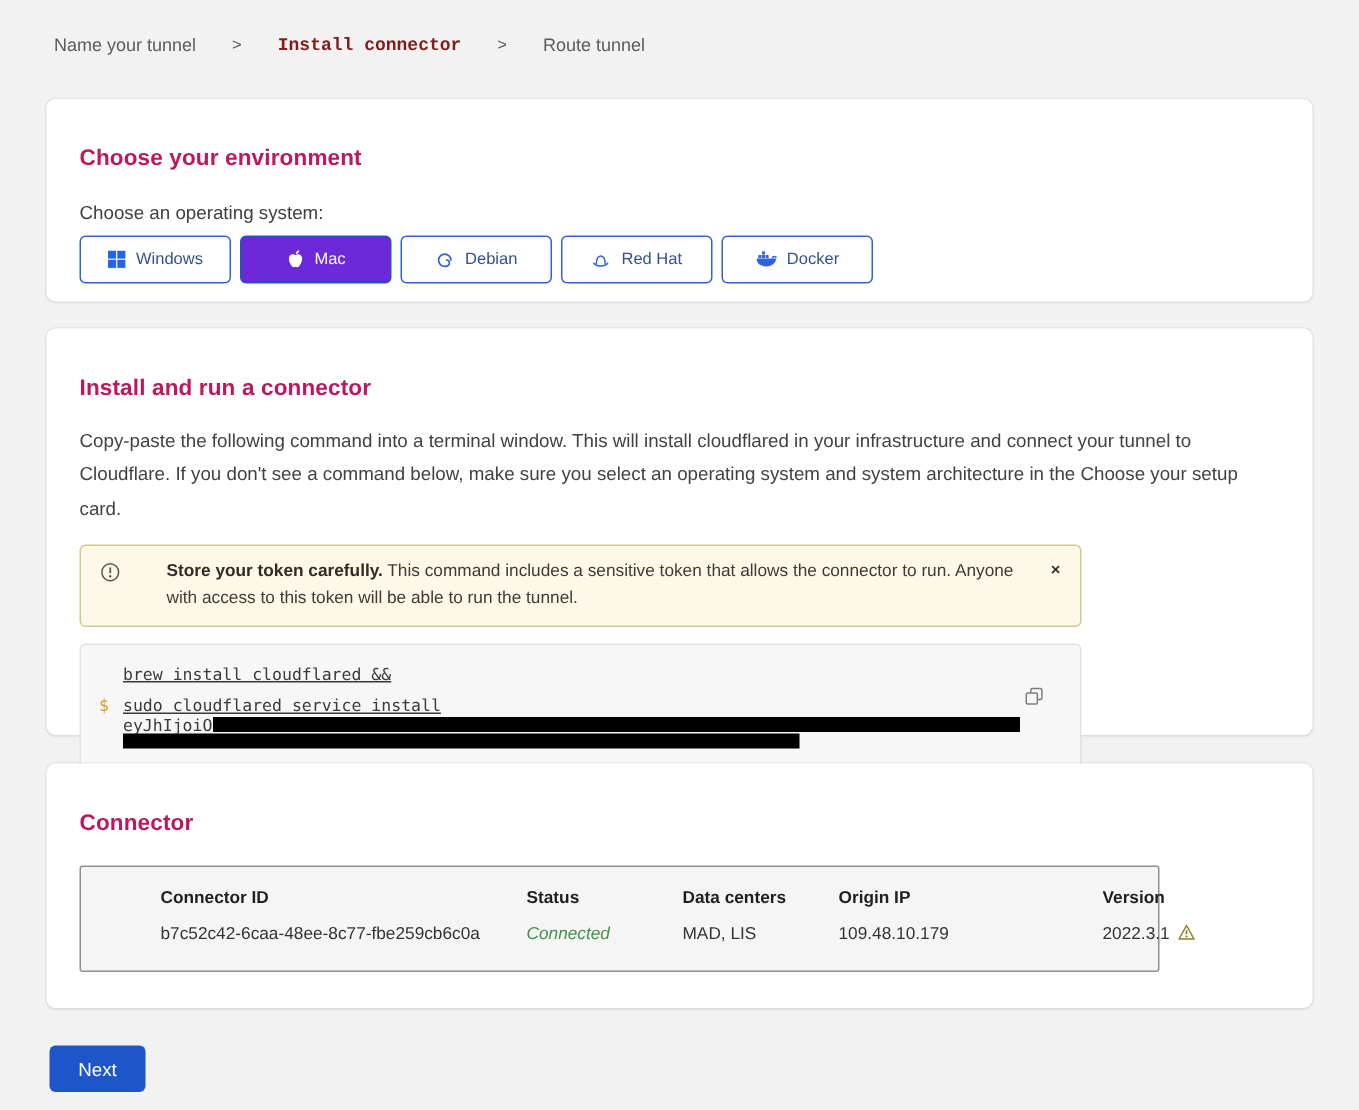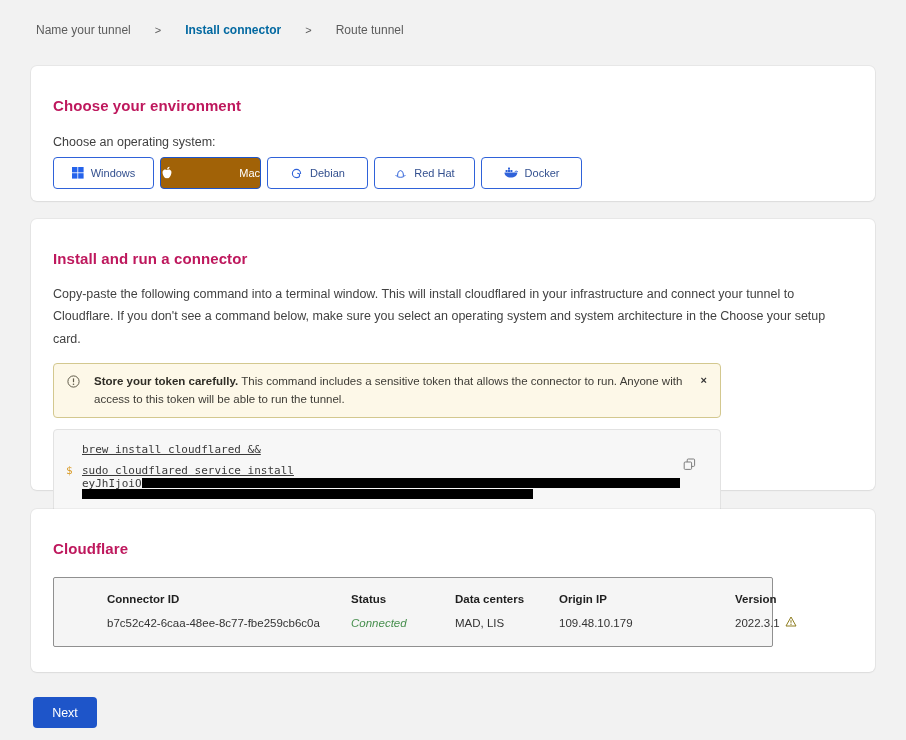--- a/index.html
+++ b/index.html
@@ -7,44 +7,44 @@
   body {
     background:#f2f2f2;
     font-family:"Liberation Sans", sans-serif;
     color:#333;
     position:relative;
     overflow:hidden;
   }
   
   .breadcrumb { position:absolute; left:36px; top:23px; display:flex; align-items:center; gap:24px; font-size:12px; color:#5c5c5c; }
   .crumb { cursor:pointer; }
-  .crumb.active { color:#0369a1; font-weight:bold; }
+  .crumb.active { color:#7f1d1d; font-weight:bold;font-family:Liberation Mono, monospace; }
   .crumb-sep { color:#5c5c5c; font-size:11px; }
 
   
   .card { position:absolute; left:31px; width:844px; background:#fff; border-radius:6px;
           box-shadow:0 0 0 1px rgba(0,0,0,0.045), 0 1px 2px rgba(0,0,0,0.05); }
   .card-inner { padding:0 22px; }
   .card h2 { font-size:15px; color:#be185d; padding-top:31px; letter-spacing:.1px; }
 
   
   #card-env { top:66px; height:135px; }
   .os-label { margin-top:21px; font-size:12.5px; color:#404040; }
   .os-row { display:flex; gap:6px; margin-top:8px; }
   .os-btn { width:101px; height:32px; border:1px solid #2f62d9; border-radius:4px; background:#fff;
             color:#33508f; font-size:11px; display:flex; align-items:center; justify-content:center; gap:7px;
             cursor:pointer; font-family:"Liberation Sans",sans-serif; }
   .os-btn .ic { display:flex; align-items:center; }
-  .os-btn.selected { background:#a16207; border-color:#1e55c9; color:#fff;justify-content:space-between; }
+  .os-btn.selected { background:#6d28d9; border-color:#1e55c9; color:#fff; }
 
   
   #card-install { top:219px; height:271px; }
   .install-desc { margin-top:16px; font-size:12.5px; line-height:1.78; color:#424242; width:800px; }
   .warn-banner { position:relative; margin-top:13px; width:668px; background:#fdf8e8; border:1px solid #d3c88f;
-                 border-radius:4px; padding:8px 34px 8px 40px; font-size:11.5px; line-height:1.6; color:#3d3b35; }
+                 border-radius:4px; padding:8px 34px 8px 57px; font-size:11.5px; line-height:1.6; color:#3d3b35; }
   .warn-banner .alert-ic { position:absolute; left:13px; top:11px; }
   .warn-title { font-weight:bold; color:#2f2d26; }
   .warn-close { position:absolute; right:13px; top:11px; font-size:11px; color:#333; cursor:pointer; line-height:1; font-weight:bold; }
   .code-block { position:relative; margin-top:11px; width:668px; background:#f7f7f7; border:1px solid #e2e2e2;
                 border-radius:4px; padding:13px 40px 13px 28px; font-family:"DejaVu Sans Mono","Liberation Mono",monospace;
                 font-size:11px; color:#3a3a3a; }
   .code-line { line-height:13px; white-space:pre;text-decoration:underline; }
   .code-gap { height:8px; }
   .code-prompt { position:absolute; left:12px; color:#d99c2b; }
   .token-line { display:flex; align-items:center; line-height:11px; margin-top:1px; }
@@ -167,21 +167,21 @@
             <rect x="4.2" y="1" width="7.4" height="7.4" rx="1" fill="none" stroke="#7d7d7d" stroke-width="1"></rect>
             <rect x="1.2" y="4" width="7.4" height="7.4" rx="1" fill="#f7f7f7" stroke="#7d7d7d" stroke-width="1"></rect>
           </svg>
       </span>
     </div>
   </div>
 </section>
 
 <section class="card" id="card-connectors">
   <div class="card-inner">
-    <h2>Cloudflare</h2>
+    <h2>Connector</h2>
     <div class="conn-table">
       <div class="t-row t-head">
         <span>Connector ID</span>
         <span>Status</span>
         <span>Data centers</span>
         <span>Origin IP</span>
         <span>Version</span>
       </div>
       <div class="t-row t-data">
         <span>b7c52c42-6caa-48ee-8c77-fbe259cb6c0a</span>

